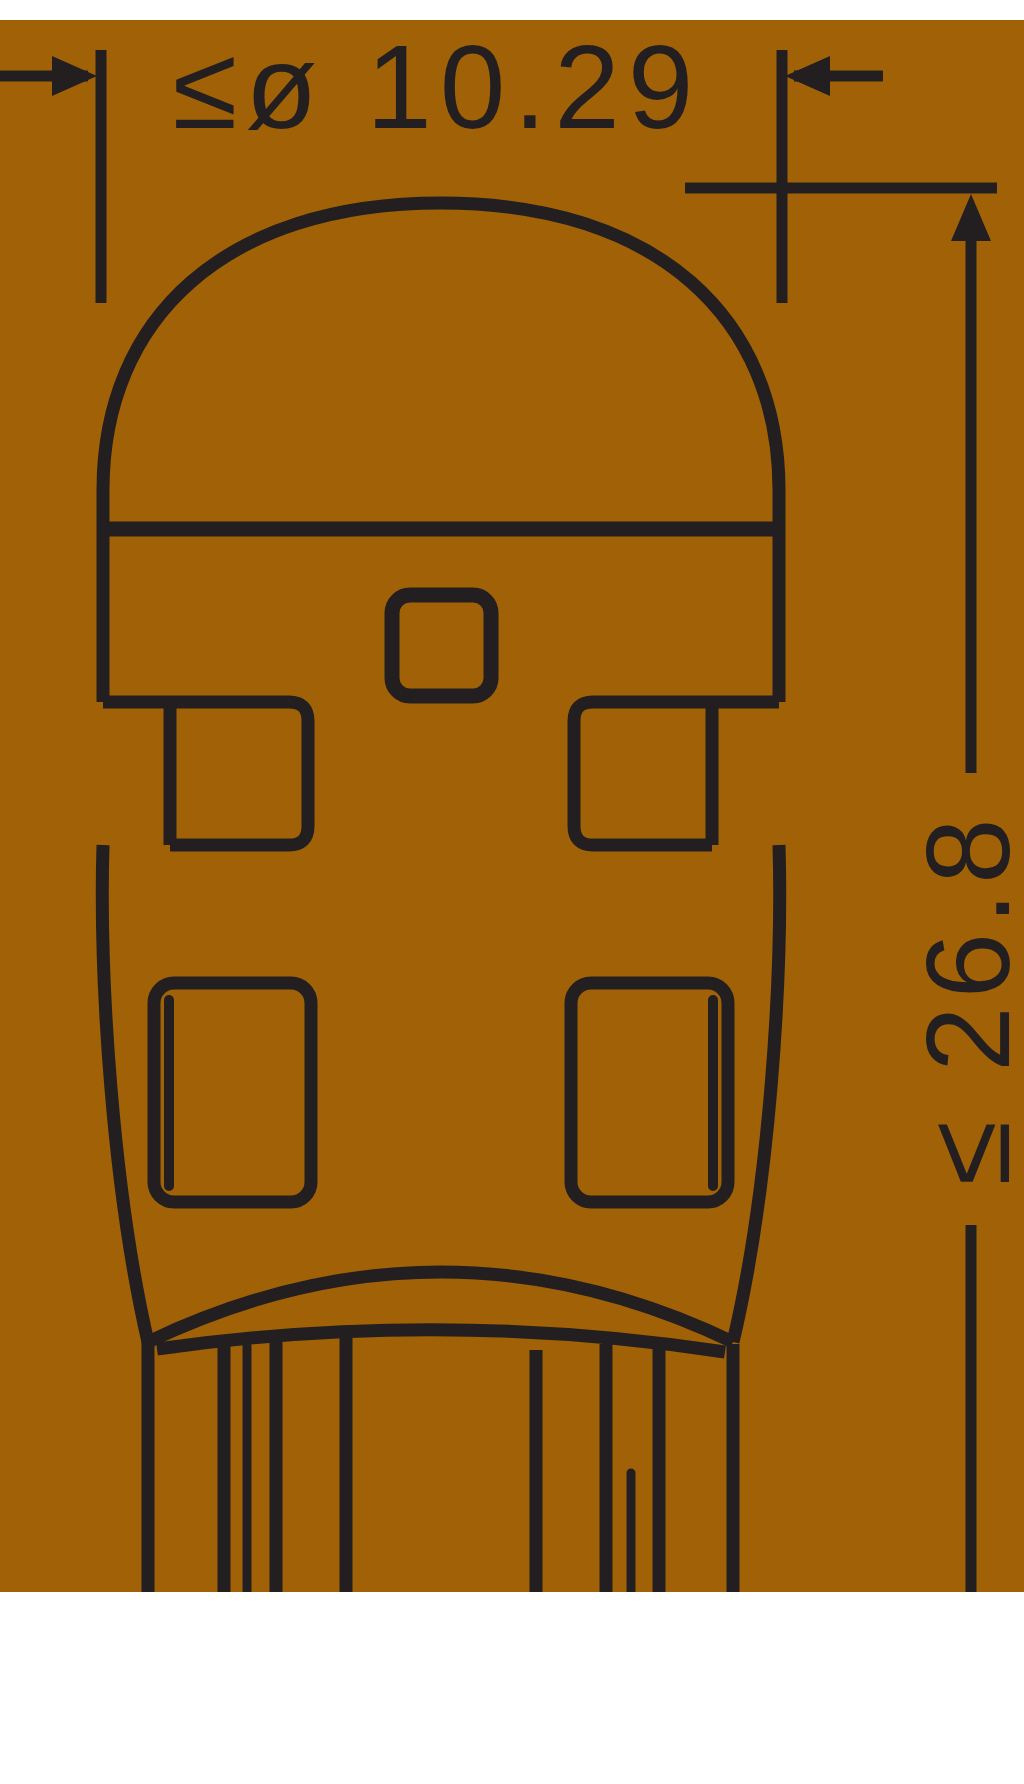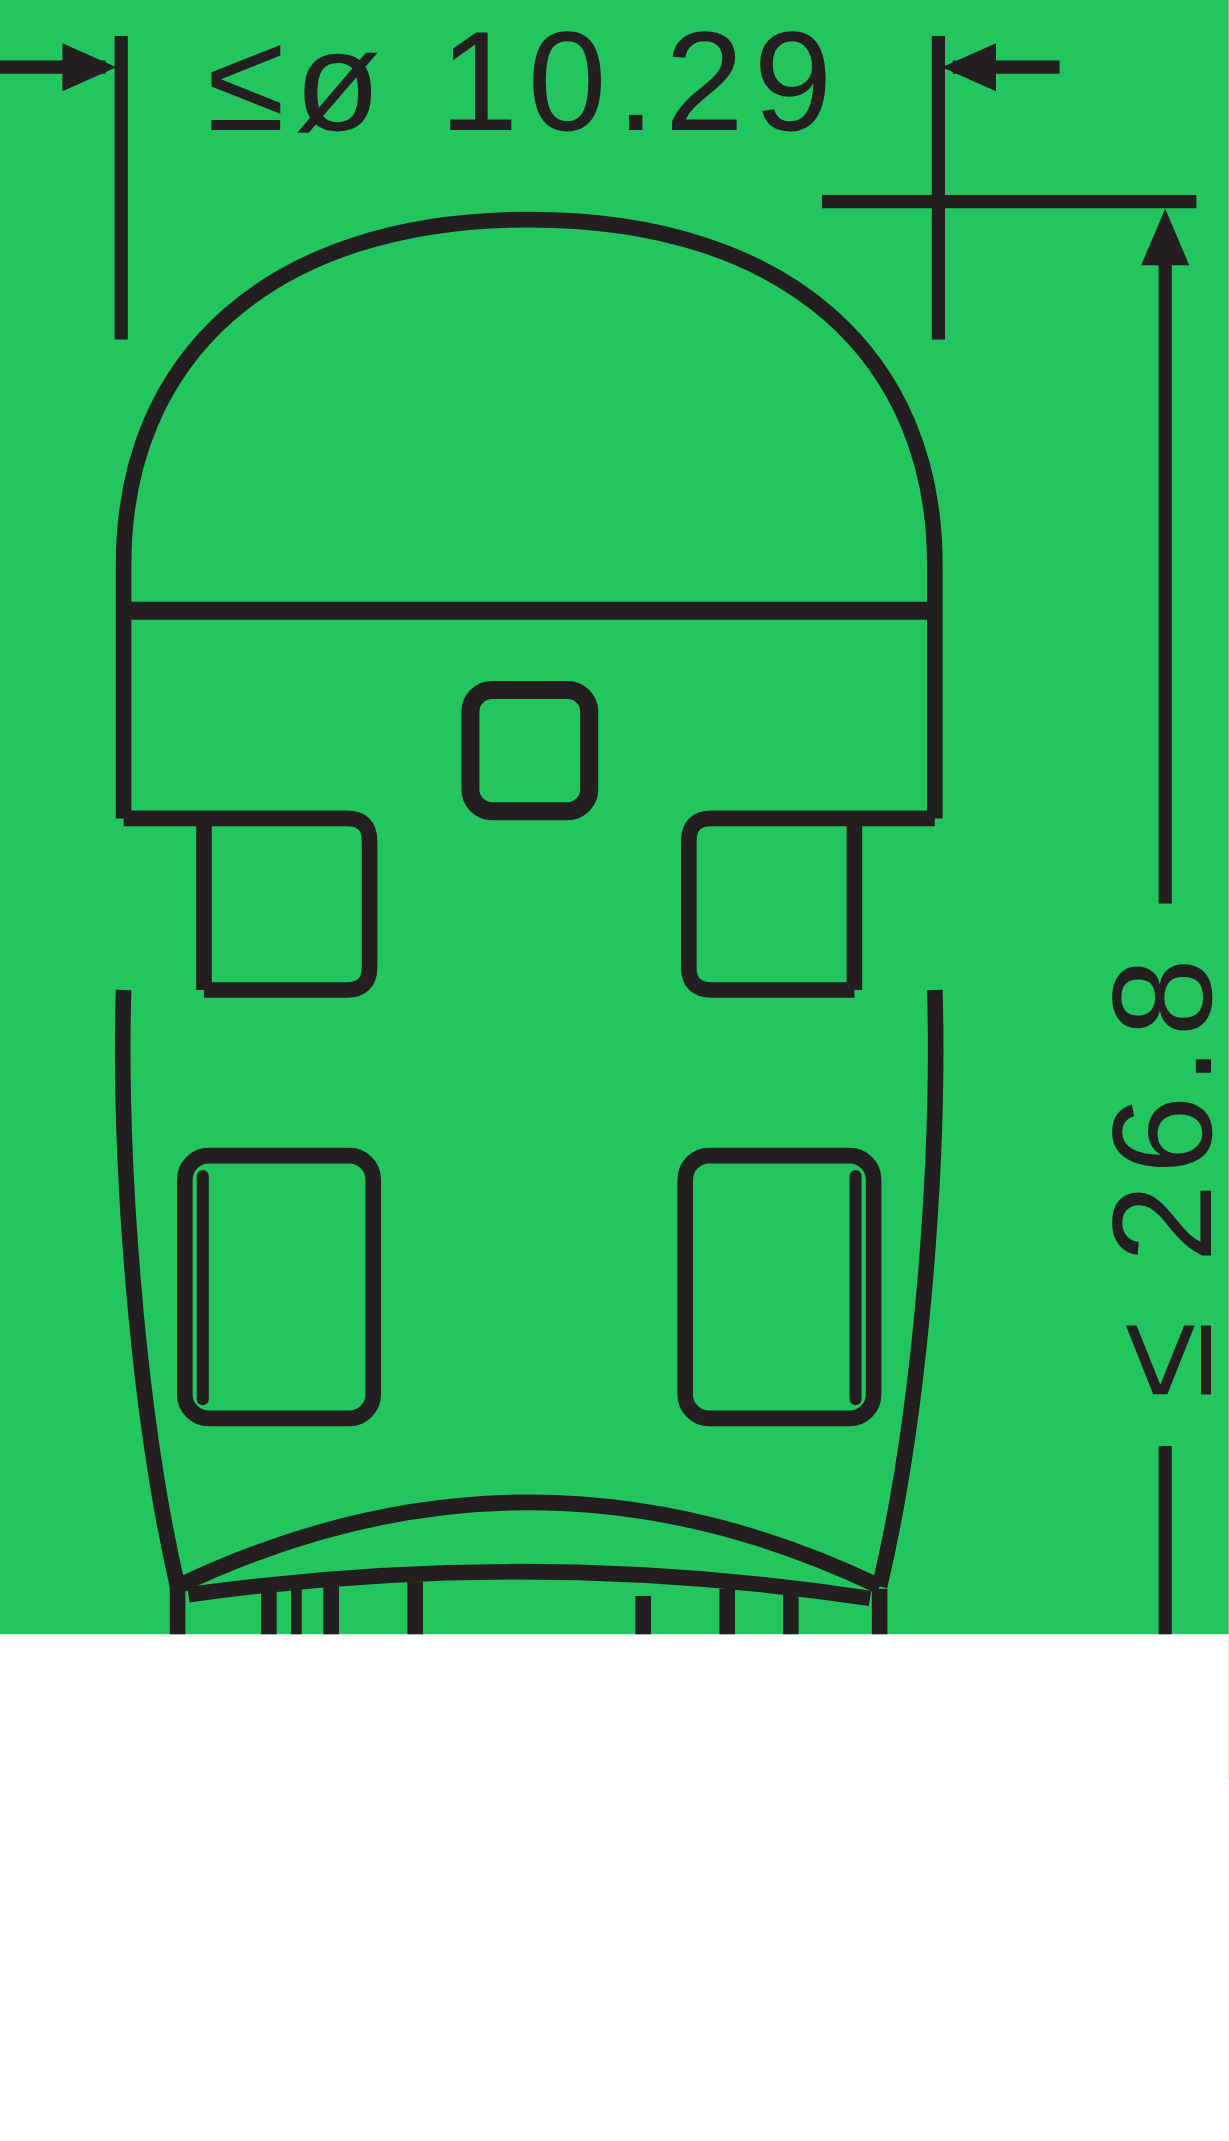--- a/index.html
+++ b/index.html
@@ -1,16 +1,16 @@
 <!DOCTYPE html>
 <html><head>
 <meta charset="utf-8">
 <style>
   html,body{margin:0;padding:0;background:#ffffff;}
-  .stage{position:relative;width:1024px;height:1362px;background:#22c55e;overflow:hidden;}
+  .stage{position:relative;width:1024px;height:1572px;background:#a16207;overflow:hidden;margin-top:20px;}
   svg{position:absolute;inset:0;display:block;}
   .ln{fill:none;stroke:#231f20;stroke-width:13;stroke-linejoin:round;stroke-linecap:butt;}
   .ln-thick{stroke-width:15;}
   .ln-dim{stroke-width:11;}
   .ln-wire{stroke-width:9;stroke-linecap:round;}
   .ln-inner{stroke-width:10;stroke-linecap:round;}
   .arrow{fill:#231f20;stroke:none;}
   text{fill:#231f20;font-family:"Liberation Sans",sans-serif;font-size:118px;letter-spacing:8px;}
 </style>
 </head>

